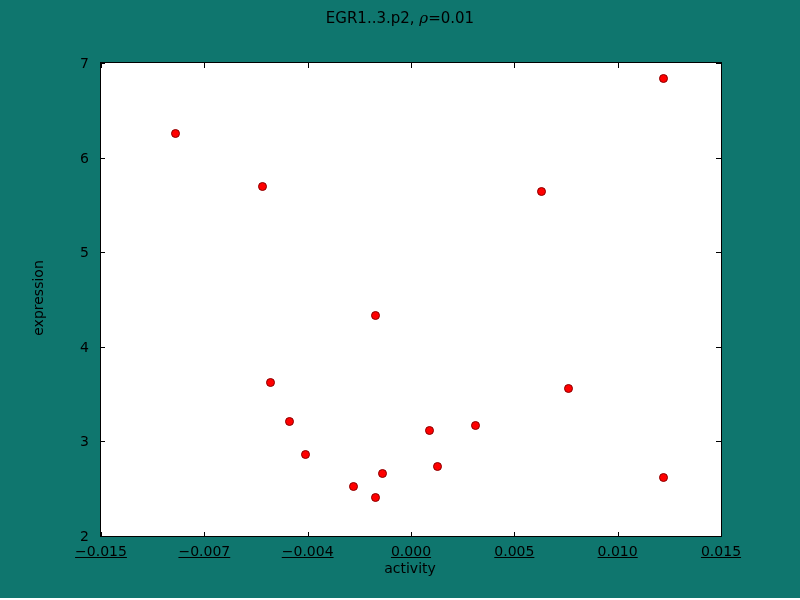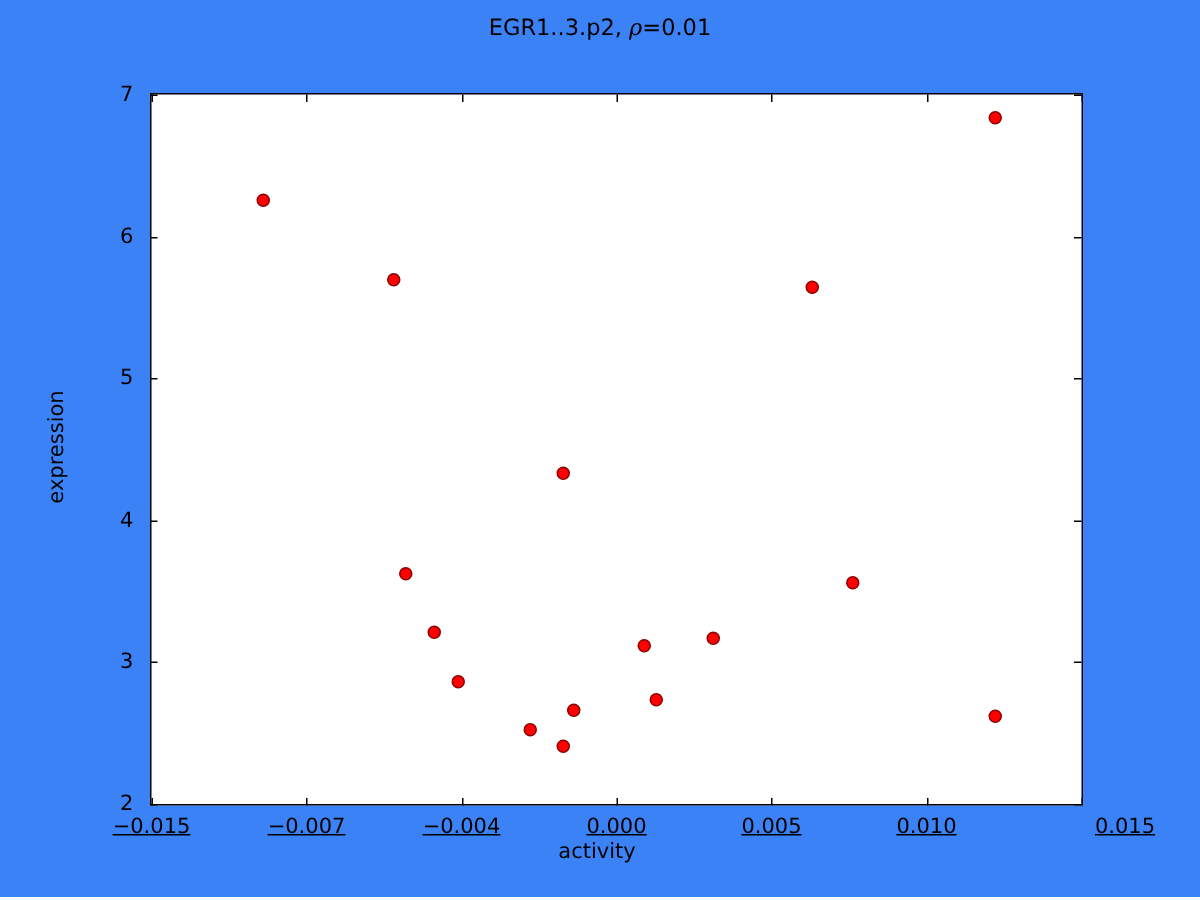--- a/index.html
+++ b/index.html
@@ -12,21 +12,21 @@
     height: 600px;
     font-family: "DejaVu Sans", sans-serif;
     overflow: hidden;
     position: relative;
   }
   #figure {
     position: absolute;
     left: 0; top: 0;
     width: 800px;
     height: 598px;
-    background: #3b82f6;
+    background: #0f766e;
   }
   .title-block {
     position: absolute;
     left: 0;
     top: 8px;
     width: 800px;
     text-align: center;
     color: #000000;
     font-size: 15px;
     line-height: 21px;
@@ -111,21 +111,21 @@
   .yticklabel {
     position: absolute;
     left: -12px;
     font-size: 14px;
     color: #000000;
     transform: translate(-100%, -50%);
     white-space: nowrap;
   }
   #xlabel {
     position: absolute;
-    left: 88px;
+    left: 100px;
     top: 560px;
     width: 620px;
     text-align: center;
     font-size: 14px;
     color: #000000;
   }
   #ylabel {
     position: absolute;
     left: 38px;
     top: 298px;
@@ -178,21 +178,21 @@
         <div class="xtick-top" style="left: 310px;"></div>
         <div class="xticklabel" style="left: 310px;">0.000</div>
         <div class="xtick" style="left: 413.333px;"></div>
         <div class="xtick-top" style="left: 413.333px;"></div>
         <div class="xticklabel" style="left: 413.333px;">0.005</div>
         <div class="xtick" style="left: 516.667px;"></div>
         <div class="xtick-top" style="left: 516.667px;"></div>
         <div class="xticklabel" style="left: 516.667px;">0.010</div>
         <div class="xtick" style="left: 620px;"></div>
         <div class="xtick-top" style="left: 620px;"></div>
-        <div class="xticklabel" style="left: 620px; margin-left: 29px;">0.015</div>
+        <div class="xticklabel" style="left: 620px;">0.015</div>
         <div class="ytick" style="top: 473px;"></div>
         <div class="ytick-right" style="top: 473px;"></div>
         <div class="yticklabel" style="top: 473px;">2</div>
         <div class="ytick" style="top: 378.4px;"></div>
         <div class="ytick-right" style="top: 378.4px;"></div>
         <div class="yticklabel" style="top: 378.4px;">3</div>
         <div class="ytick" style="top: 283.8px;"></div>
         <div class="ytick-right" style="top: 283.8px;"></div>
         <div class="yticklabel" style="top: 283.8px;">4</div>
         <div class="ytick" style="top: 189.2px;"></div>

